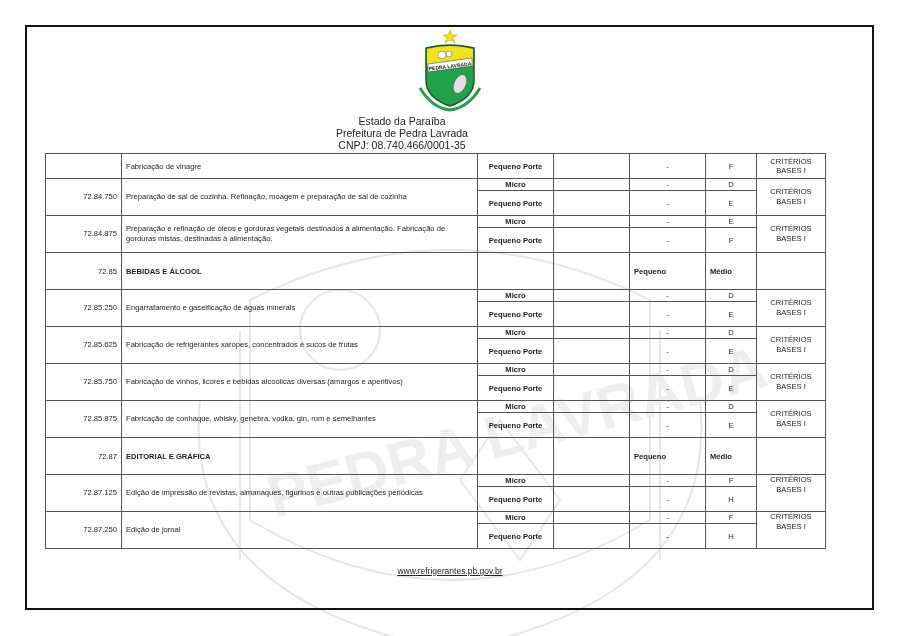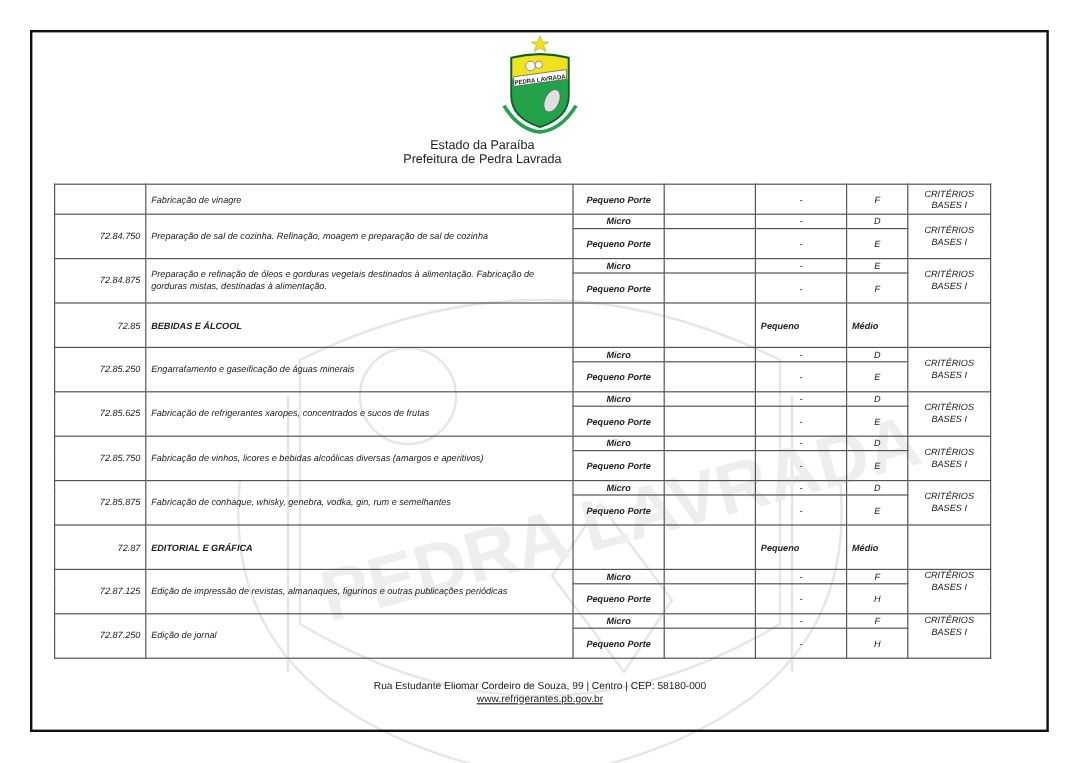--- a/index.html
+++ b/index.html
@@ -3,21 +3,21 @@
 <meta charset="utf-8">
 <style>
   html, body { margin:0; padding:0; background:#ffffff; }
   body { width:900px; height:636px; position:relative; overflow:hidden; font-family:"Liberation Sans", sans-serif; color:#222; }
   .page-frame { position:absolute; left:25px; top:25px; width:849px; height:585px; border:2px solid #111; box-sizing:border-box; }
   .watermark { position:absolute; left:0; top:0; width:900px; height:636px; pointer-events:none; }
   .header { position:absolute; left:0; width:900px; top:28px; text-align:center; }
   .crest { display:block; margin:0 auto; }
   .hdr-line { font-size:10.5px; line-height:12px; color:#222; text-align:center; }
   .hdr-lines { position:absolute; left:0; width:804px; top:115px; }
-  table.doc { position:absolute; left:45px; top:153px; border-collapse:collapse; table-layout:fixed; width:780px; font-size:7.6px;font-style:italic; }
+  table.doc { position:absolute; left:45px; top:153px; border-collapse:collapse; table-layout:fixed; width:780px; font-size:7.6px; }
   table.doc td { border:1px solid #555; padding:0 4px; vertical-align:middle; color:#222; }
   td.code { text-align:right; width:67px; }
   td.desc { width:347px; text-align:left; }
   td.porte { width:67px; text-align:center; font-weight:bold;margin-top:32px; }
   td.blank { width:67px; }
   td.val1 { width:67px; text-align:center; }
   td.val2 { width:42px; text-align:center; }
   td.crit { width:59px; text-align:center; }
   td.sec-title { text-align:left; font-weight:bold; }
   td.sec-head { font-weight:bold; }
@@ -55,20 +55,21 @@
     <text x="38" y="40" font-size="5" text-anchor="middle" fill="#222" transform="rotate(-7 38 38)" font-family="Liberation Sans, sans-serif" font-weight="bold">PEDRA LAVRADA</text>
     <circle cx="30" cy="27" r="4" fill="#fff" stroke="#555" stroke-width="0.5"></circle>
     <circle cx="37" cy="26" r="3" fill="#fff" stroke="#555" stroke-width="0.5"></circle>
     <ellipse cx="48" cy="56" rx="6" ry="10" fill="#e0e0e0" stroke="#555" stroke-width="0.6" transform="rotate(25 48 56)"></ellipse>
     <path d="M8 60 Q20 80 38 82 Q56 80 68 60" fill="none" stroke="#22a34a" stroke-width="3"></path>
   </svg>
 </div>
 <div class="hdr-lines">
   <div class="hdr-line">Estado da Paraíba</div>
   <div class="hdr-line">Prefeitura de Pedra Lavrada</div>
+  <div class="hdr-line">CNPJ: 08.740.466/0001-35</div>
 </div>
 
 <table class="doc">
   <colgroup>
     <col style="width:76px">
       <col style="width:356px">
       <col style="width:76px">
       <col style="width:76px">
       <col style="width:76px">
       <col style="width:51px">
@@ -230,15 +231,14 @@
   <tr class="hp">
     <td class="porte">Pequeno Porte</td>
     <td class="blank"></td>
     <td class="val1">-</td>
     <td class="val2">H</td>
   </tr>
 </tbody>
   </table>
 
 <div class="footer">
-  <div>Rua Estudante Eliomar Cordeiro de Souza, 99 | Centro | CEP: 58180-000</div>
   <div class="url">www.refrigerantes.pb.gov.br</div>
 </div>
 
 </body></html>

